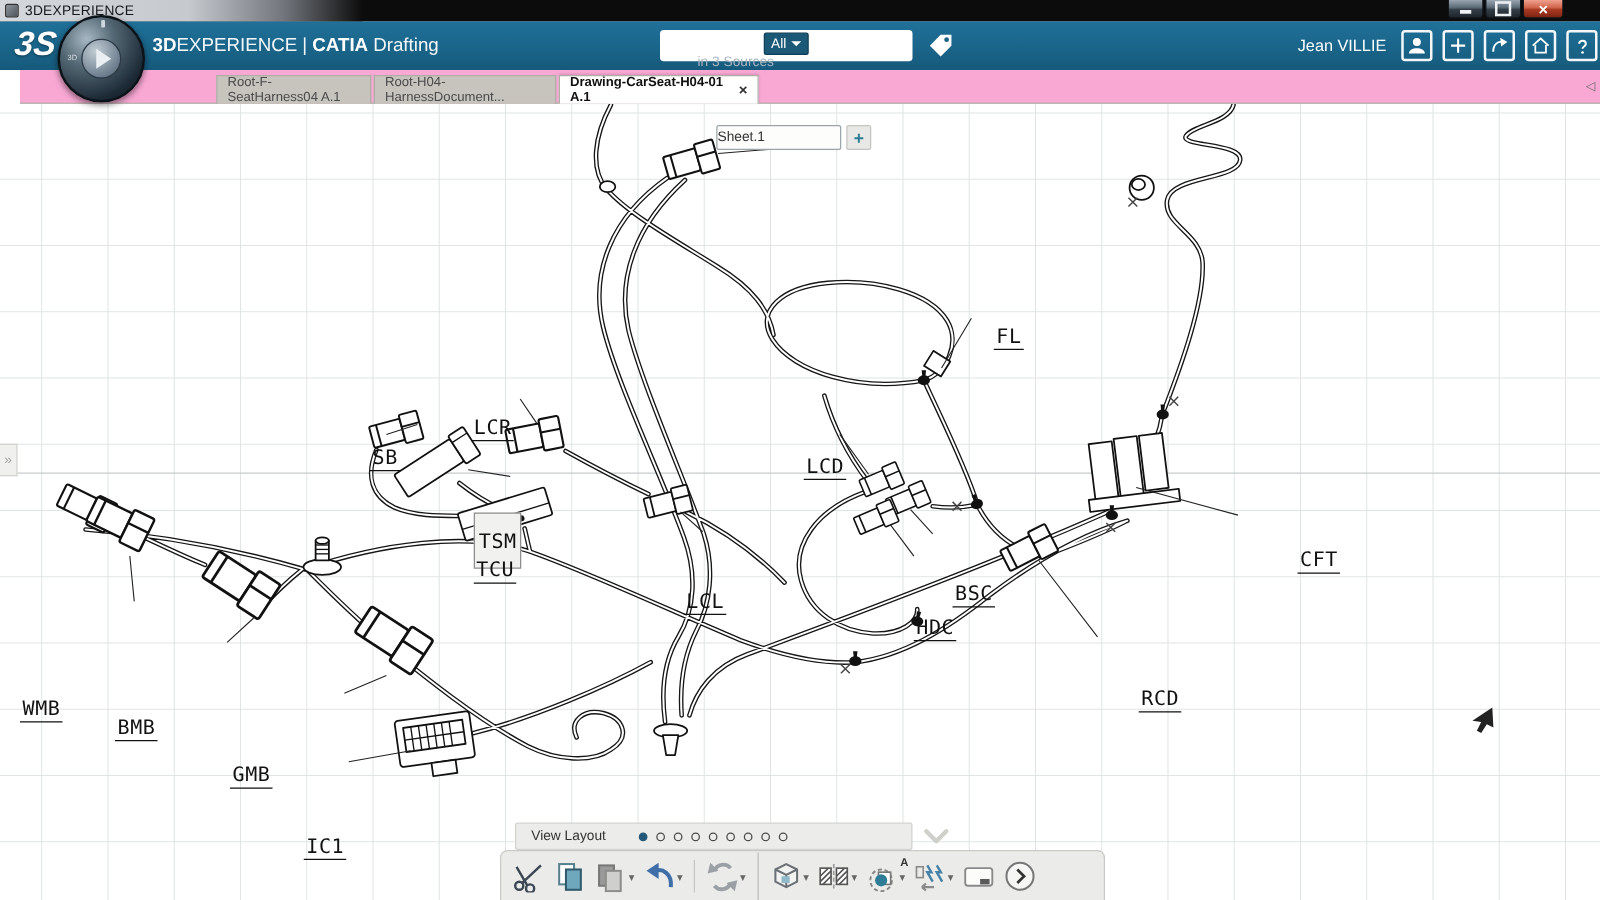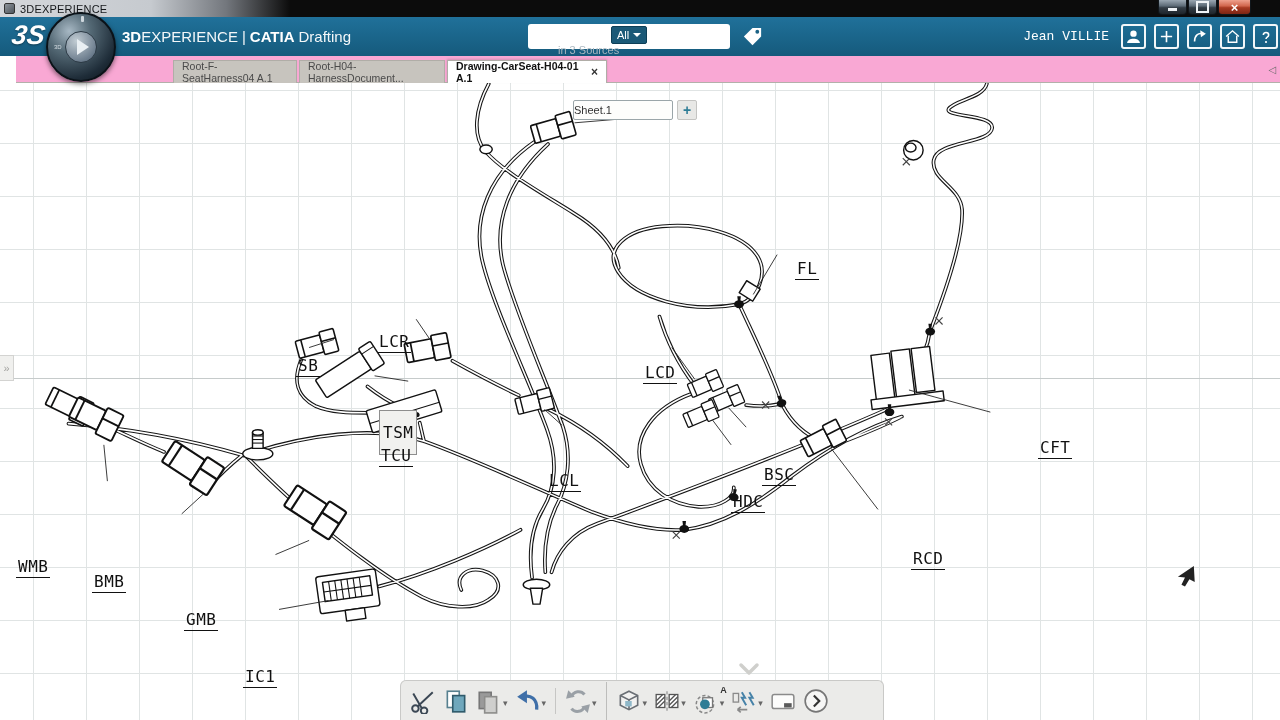--- a/index.html
+++ b/index.html
@@ -30,21 +30,21 @@
   .brand { position:absolute; left:122px; top:0; height:39px; display:flex; align-items:center; color:#fff; font-size:15px; gap:4px; }
   .brand b { font-weight:bold; }
   .brand .lite { font-weight:normal; opacity:.95; }
   .searchbox { position:absolute; left:528px; top:7px; width:202px; height:25px; background:#fff; border-radius:3px;
     display:flex; align-items:center; padding:2px;flex-direction:column; }
   .scope-chip { background:#1b5977; border:1px solid #0e3f57; border-radius:2px; color:#fff; font-size:11px;
     padding:2px 5px; display:flex; align-items:center; gap:4px; }
   .scope-caret { width:0; height:0; border-left:4px solid transparent; border-right:4px solid transparent; border-top:4px solid #fff; }
   .search-input { flex:1; border:none; outline:none; font-size:11px; padding:0 5px; color:#333; min-width:10px; background:transparent; }
   .search-input::placeholder { color:#a9b6bf; }
-  .hdr-right { position:absolute; right:0; top:0; height:39px; display:flex; align-items:center; gap:8px; padding-right:2px;font-family:Liberation Mono, monospace; }
+  .hdr-right { position:absolute; right:0; top:0; height:39px; display:flex; align-items:center; gap:8px; padding-right:2px; }
   .username { color:#fff; font-size:13px; margin-right:4px; }
   .hbtn { width:25px; height:25px; border:2px solid rgba(255,255,255,.95); border-radius:3px;
     display:flex; align-items:center; justify-content:center; color:#fff; flex:0 0 auto; }
 
   
   .compass { position:absolute; left:46px; top:12px; width:70px; height:70px; border-radius:50%;
     background:radial-gradient(circle at 32% 26%, #a7b8c4 0%, #556a76 32%, #1e2c38 72%, #0a1016 100%);
     border:2px solid #0b1218; z-index:70; box-shadow:0 2px 5px rgba(0,0,0,.5); }
   .compass-inner { position:absolute; left:17px; top:17px; width:32px; height:32px; border-radius:50%;
     background:radial-gradient(circle at 35% 30%, #c2cdd4, #68798a 75%); border:1px solid #2c3a45;
@@ -402,20 +402,34 @@
 
   <div class="sheettab">
     <span>Sheet.1</span>
   </div>
   <div class="sheetadd">
     <span>+</span>
   </div>
 
   <div class="lexp"></div>
 
+  <div class="viewbar">
+    <span class="viewbar-label">View Layout</span>
+    <div class="dots">
+      <span class="dot on"></span>
+      <span class="dot"></span>
+      <span class="dot"></span>
+      <span class="dot"></span>
+      <span class="dot"></span>
+      <span class="dot"></span>
+      <span class="dot"></span>
+      <span class="dot"></span>
+      <span class="dot"></span>
+    </div>
+  </div>
   <svg class="vchev" viewBox="0 0 26 26">
     <path d="M5,9 L13,17 L21,9" fill="none" stroke="#cfcfcc" stroke-width="3.5" stroke-linecap="round" stroke-linejoin="round"></path>
   </svg>
 
   <div class="toolbar">
     <div class="tbtn">
       <svg width="26" height="26" viewBox="0 0 24 24">
         <g stroke="#3b4754" stroke-width="1.8" fill="none">
           <circle cx="5" cy="19" r="3"></circle>
             <circle cx="13" cy="21" r="3"></circle>

